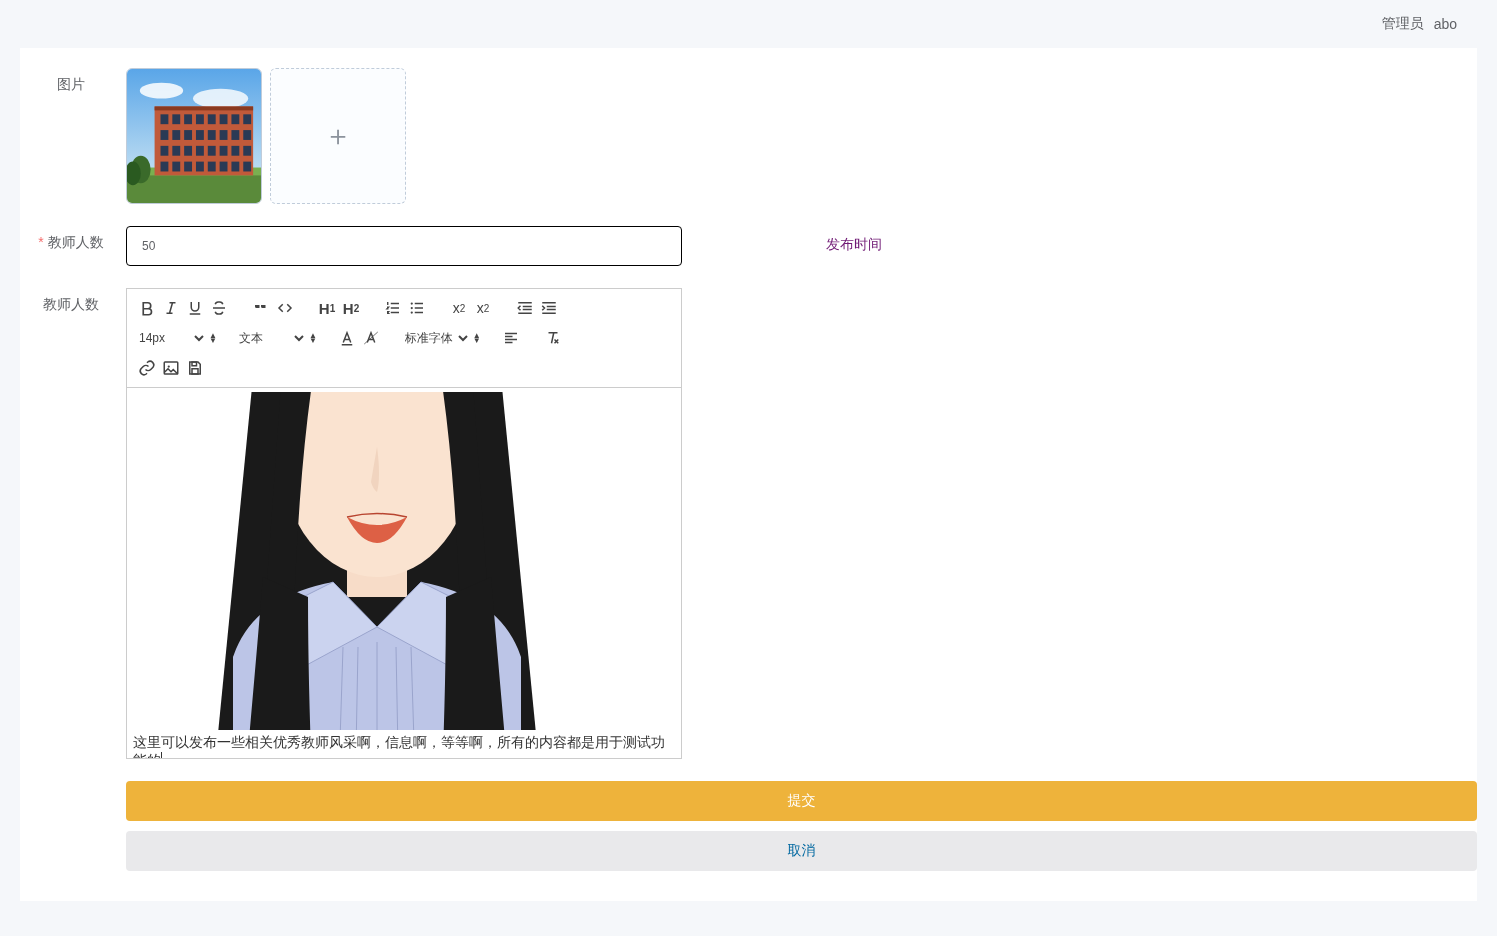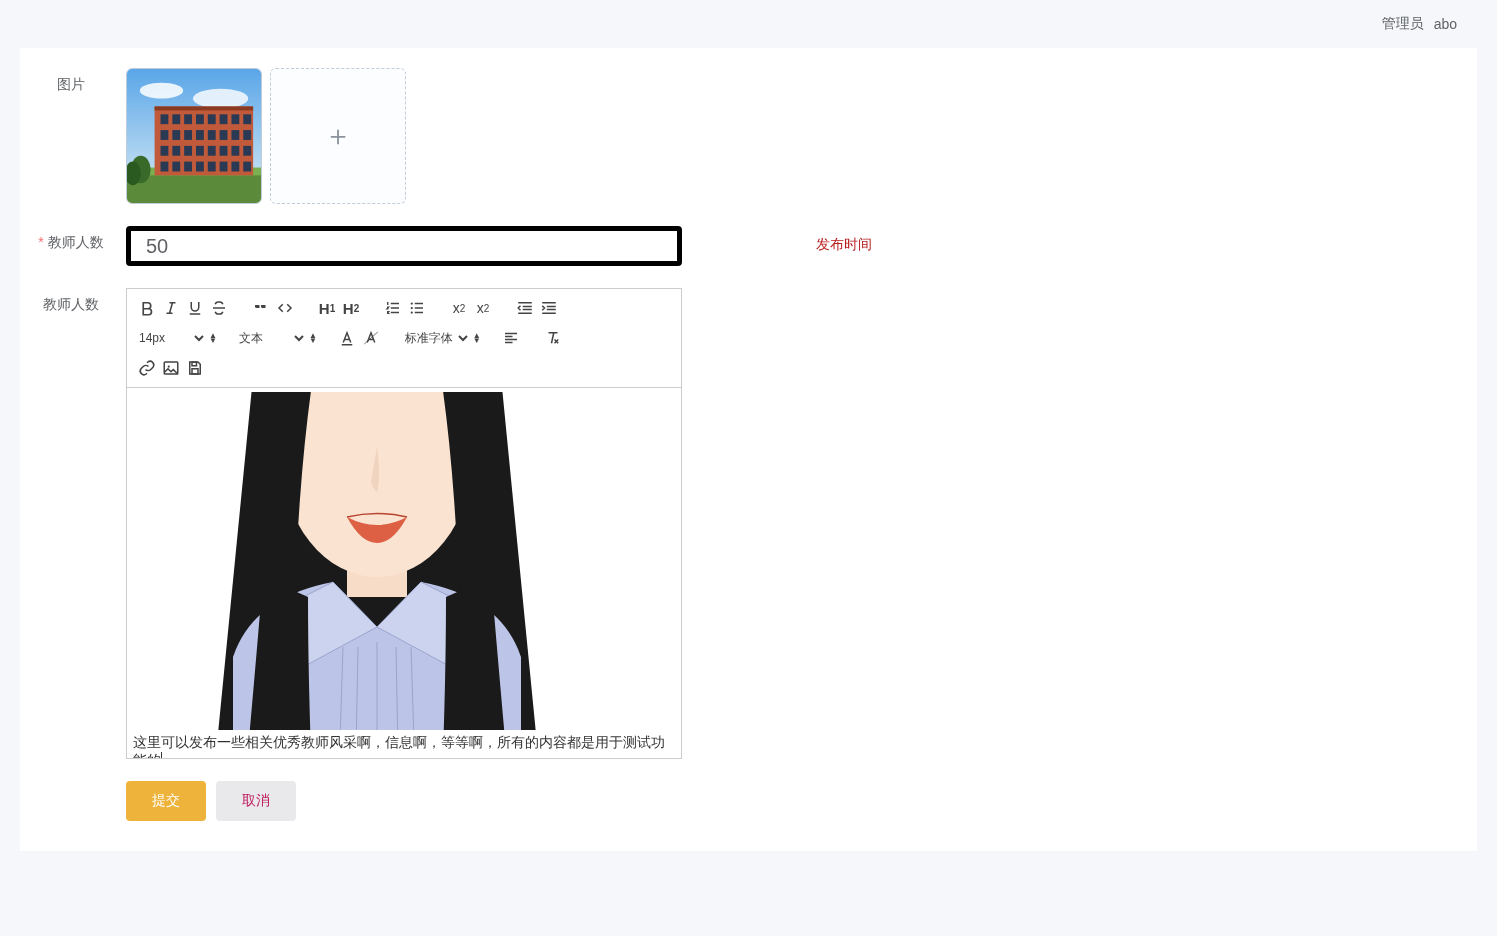--- a/index.html
+++ b/index.html
@@ -70,40 +70,40 @@
     .building-svg { width: 100%; height: 100%; display: block; }
     .hint {
       margin-left: 106px;
       color: #909399;
       font-size: 13px;
       margin-bottom: 22px;
       padding-top: 8px;
     }
     .two-col {
       display: flex;
-      gap: 4px;
+      gap: 14px;
     }
     .two-col .col-left { display: flex; }
     .two-col .col-right { display: flex; margin-left: 130px; }
     .input {
       height: 40px;
-      border: 5px solid #000000;
+      border: 1px solid #000000;
       border-radius: 4px;
       padding: 0 15px;
-      font-size: 20px;
+      font-size: 12px;
       color: #606266;
       outline: none;
     }
     .input-w556 { width: 556px; }
     .input-w200 { width: 200px; }
     .label-2 {
       text-align: right;
       padding-right: 12px;
       padding-top: 10px;
-      color: #b91c1c;
+      color: #701a75;
       font-size: 14px;
     }
     .date-wrap {
       position: relative;
       display: inline-block;
     }
     .date-wrap .clock-icon {
       position: absolute;
       left: 10px;
       top: 50%;
@@ -184,37 +184,38 @@
       font-size: 14px;
       color: #333;
       padding: 4px 0 0 0;
     }
     .cursor { border-right: 1px solid #333; animation: blink 1s infinite; }
     .buttons {
       margin-left: 106px;
       margin-top: 10px;
       display: flex;
       gap: 10px;
+      flex-direction: column;
     }
     .btn {
       min-width: 80px;
       height: 40px;
       border: none;
       border-radius: 4px;
       padding: 0 20px;
       font-size: 14px;
       cursor: pointer;
     }
     .btn-primary {
       background: #eeb33b;
       color: #fff;
     }
     .btn-default {
       background: #e9e9eb;
-      color: #be185d;
+      color: #0369a1;
     }
     .sub { font-size: 10px; vertical-align: sub; }
     .sup { font-size: 10px; vertical-align: super; }
   </style>
 </head>
 <body>
 
 <div class="header">
   <span>管理员</span>
   <span>abo</span>

